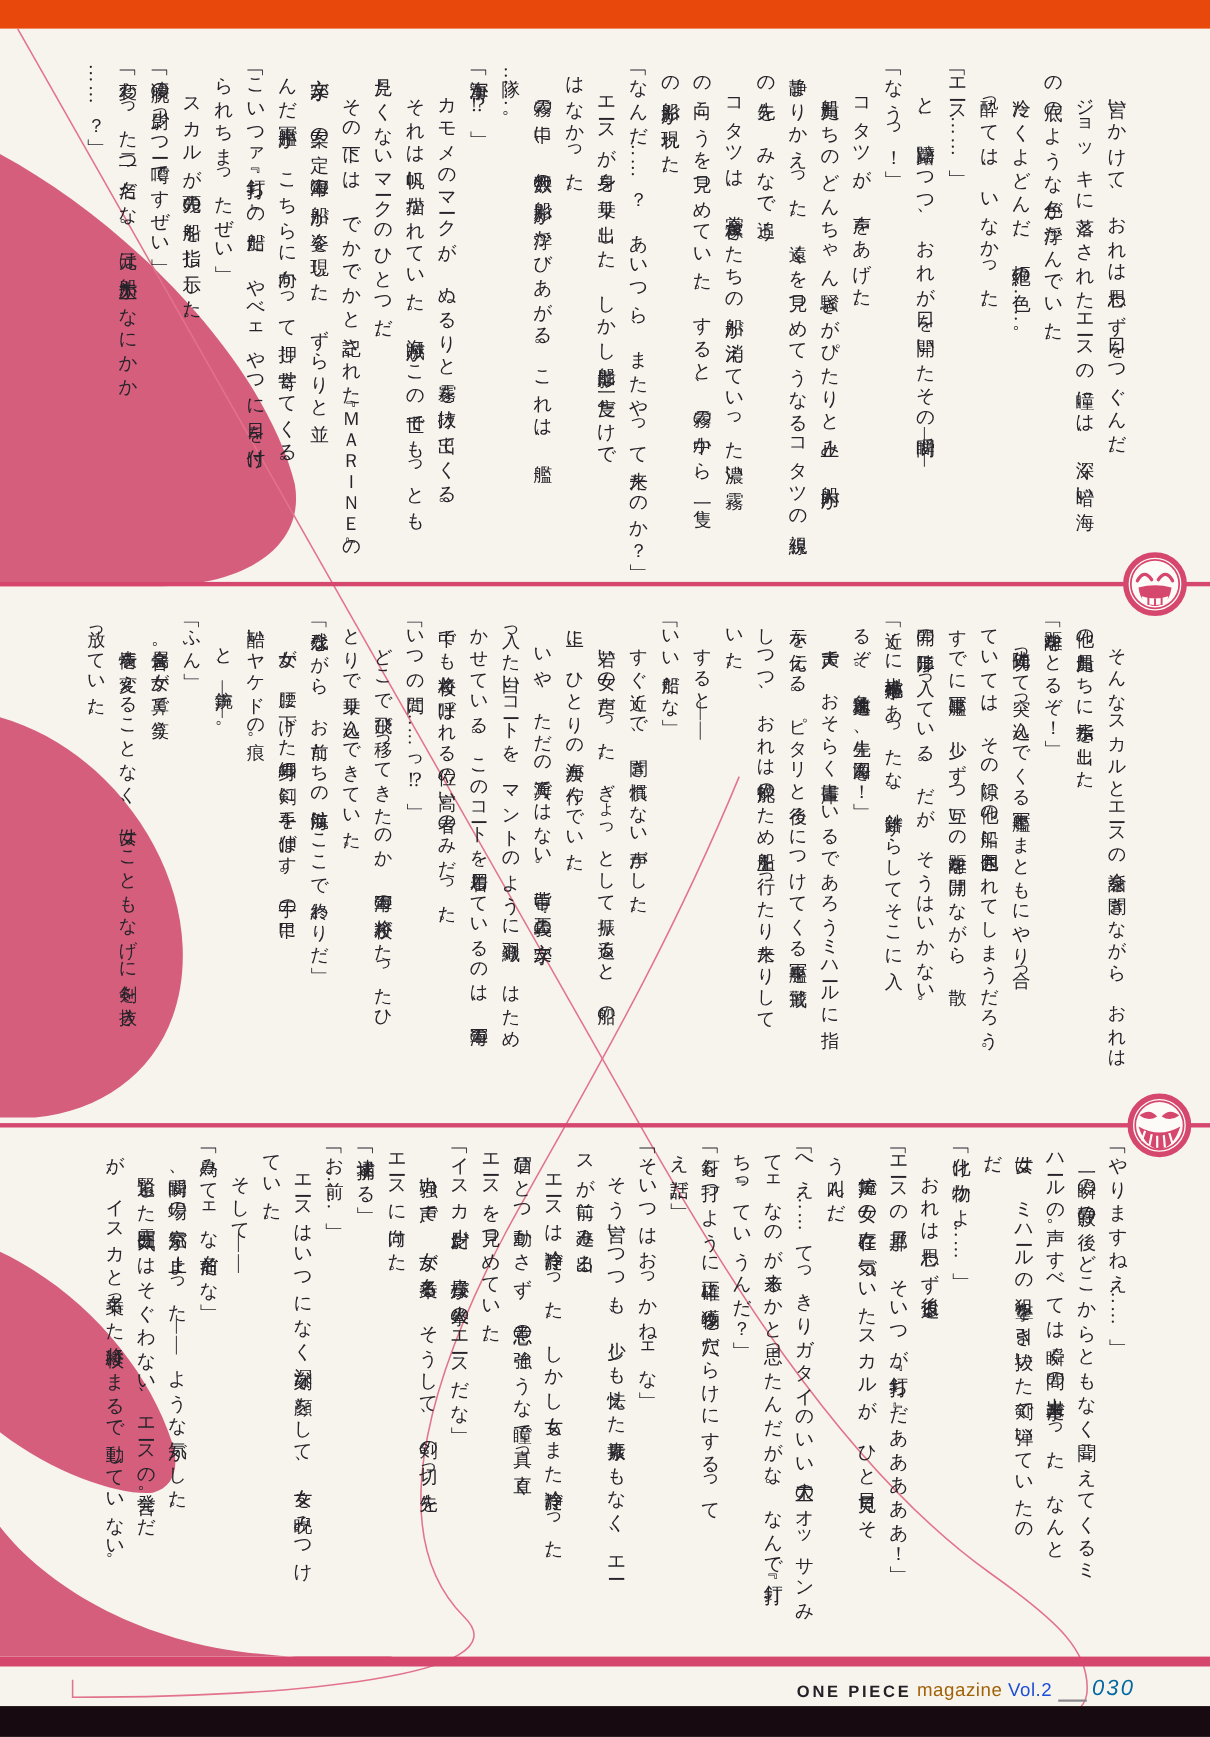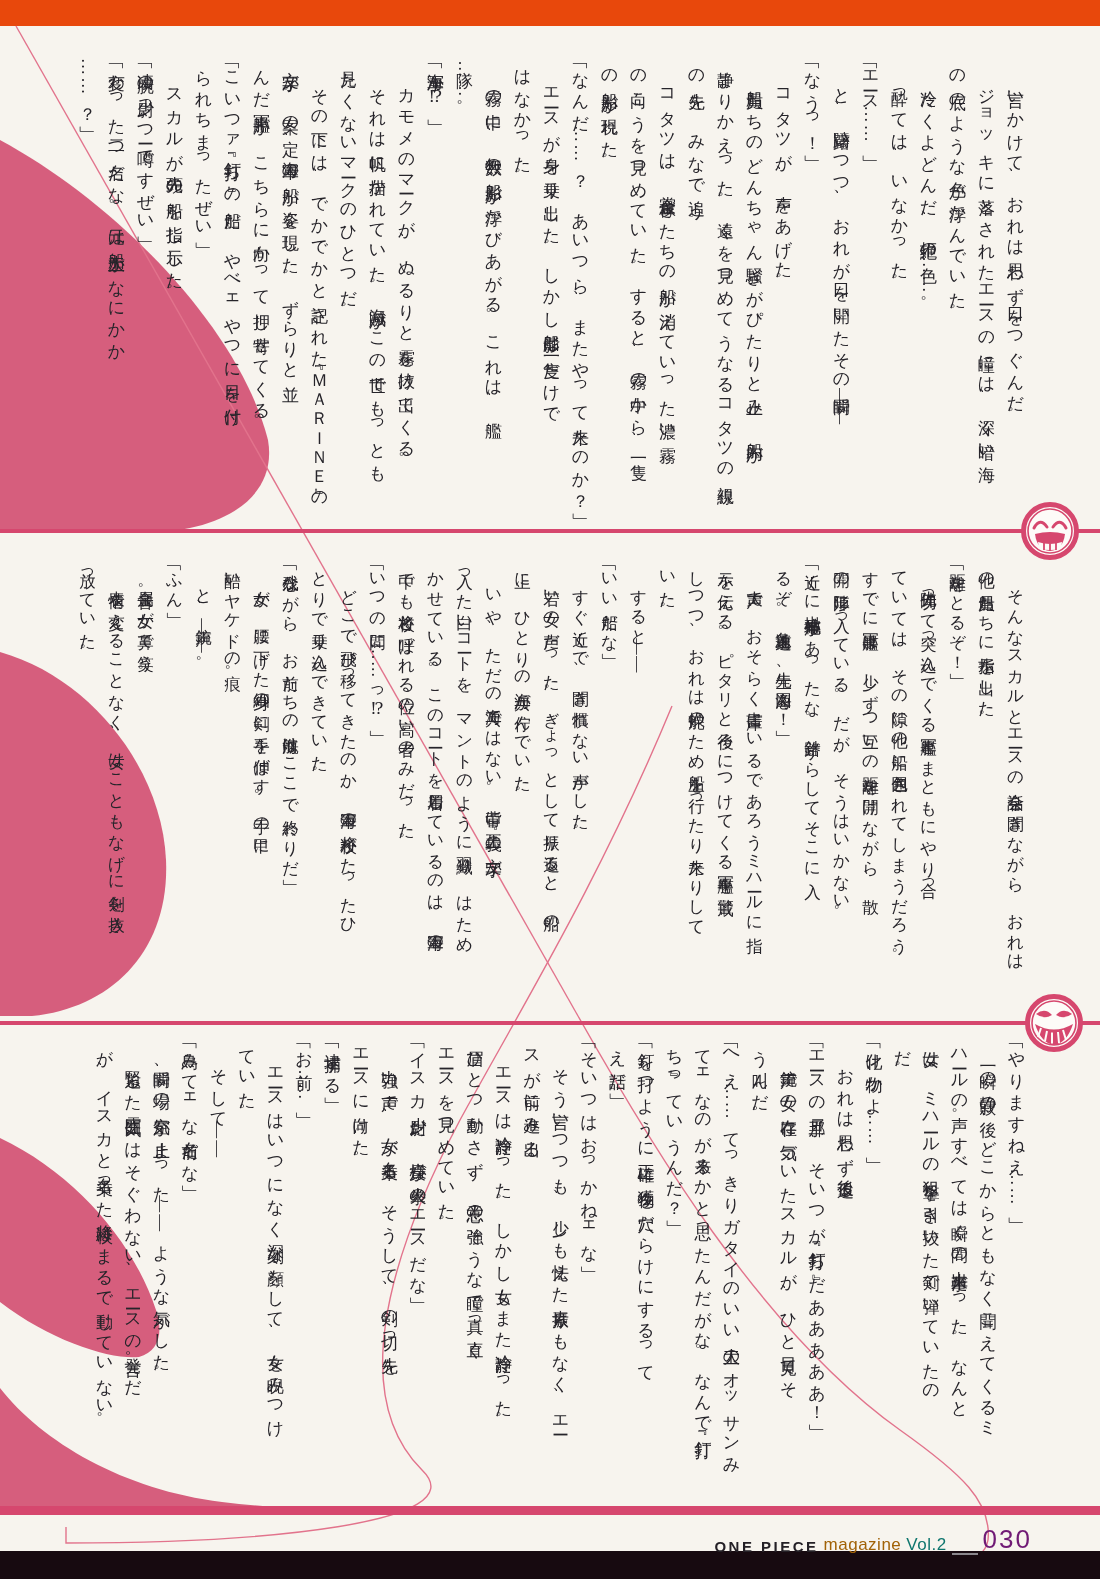--- a/index.html
+++ b/index.html
@@ -20,23 +20,23 @@
   .divider-2{top:1021px;}
   .pinkband{position:absolute;left:0;top:1506px;width:1100px;height:9px;background:#d6476e;z-index:4;}
   .blackbar{position:absolute;left:0;top:1551px;width:1100px;height:28px;background:#170a10;z-index:6;}
   .stamp{position:absolute;z-index:5;}
   .stamp-1{left:1020px;top:501px;}
   .stamp-2{left:1024px;top:993px;}
   .footer{position:absolute;right:68px;top:1524px;z-index:7;display:flex;align-items:flex-end;gap:5px;
           font-family:"Liberation Sans","DejaVu Sans",sans-serif;white-space:nowrap;}
   .footer .brand{font-weight:bold;font-size:15px;letter-spacing:2.5px;color:#242026;}
   .footer .brand2{font-size:17px;font-weight:normal;color:#a16207;letter-spacing:.5px;}
-  .footer .vol{font-size:17px;color:#0f766e;letter-spacing:.5px;}
+  .footer .vol{font-size:17px;color:#1d4ed8;letter-spacing:.5px;}
   .footer .uscore{display:inline-block;width:26px;height:5px;border-bottom:2px solid #8a878c;}
-  .footer .pnum{font-size:26px;color:#701a75;letter-spacing:2px;}
+  .footer .pnum{font-size:20px;color:#0369a1;letter-spacing:2px;font-style:italic;}
 </style>
 </head>
 <body>
 
 <div class="page">
 
   <div class="topbar"></div>
 
   <svg class="decor" viewBox="0 0 1100 1579" aria-hidden="true">
 

